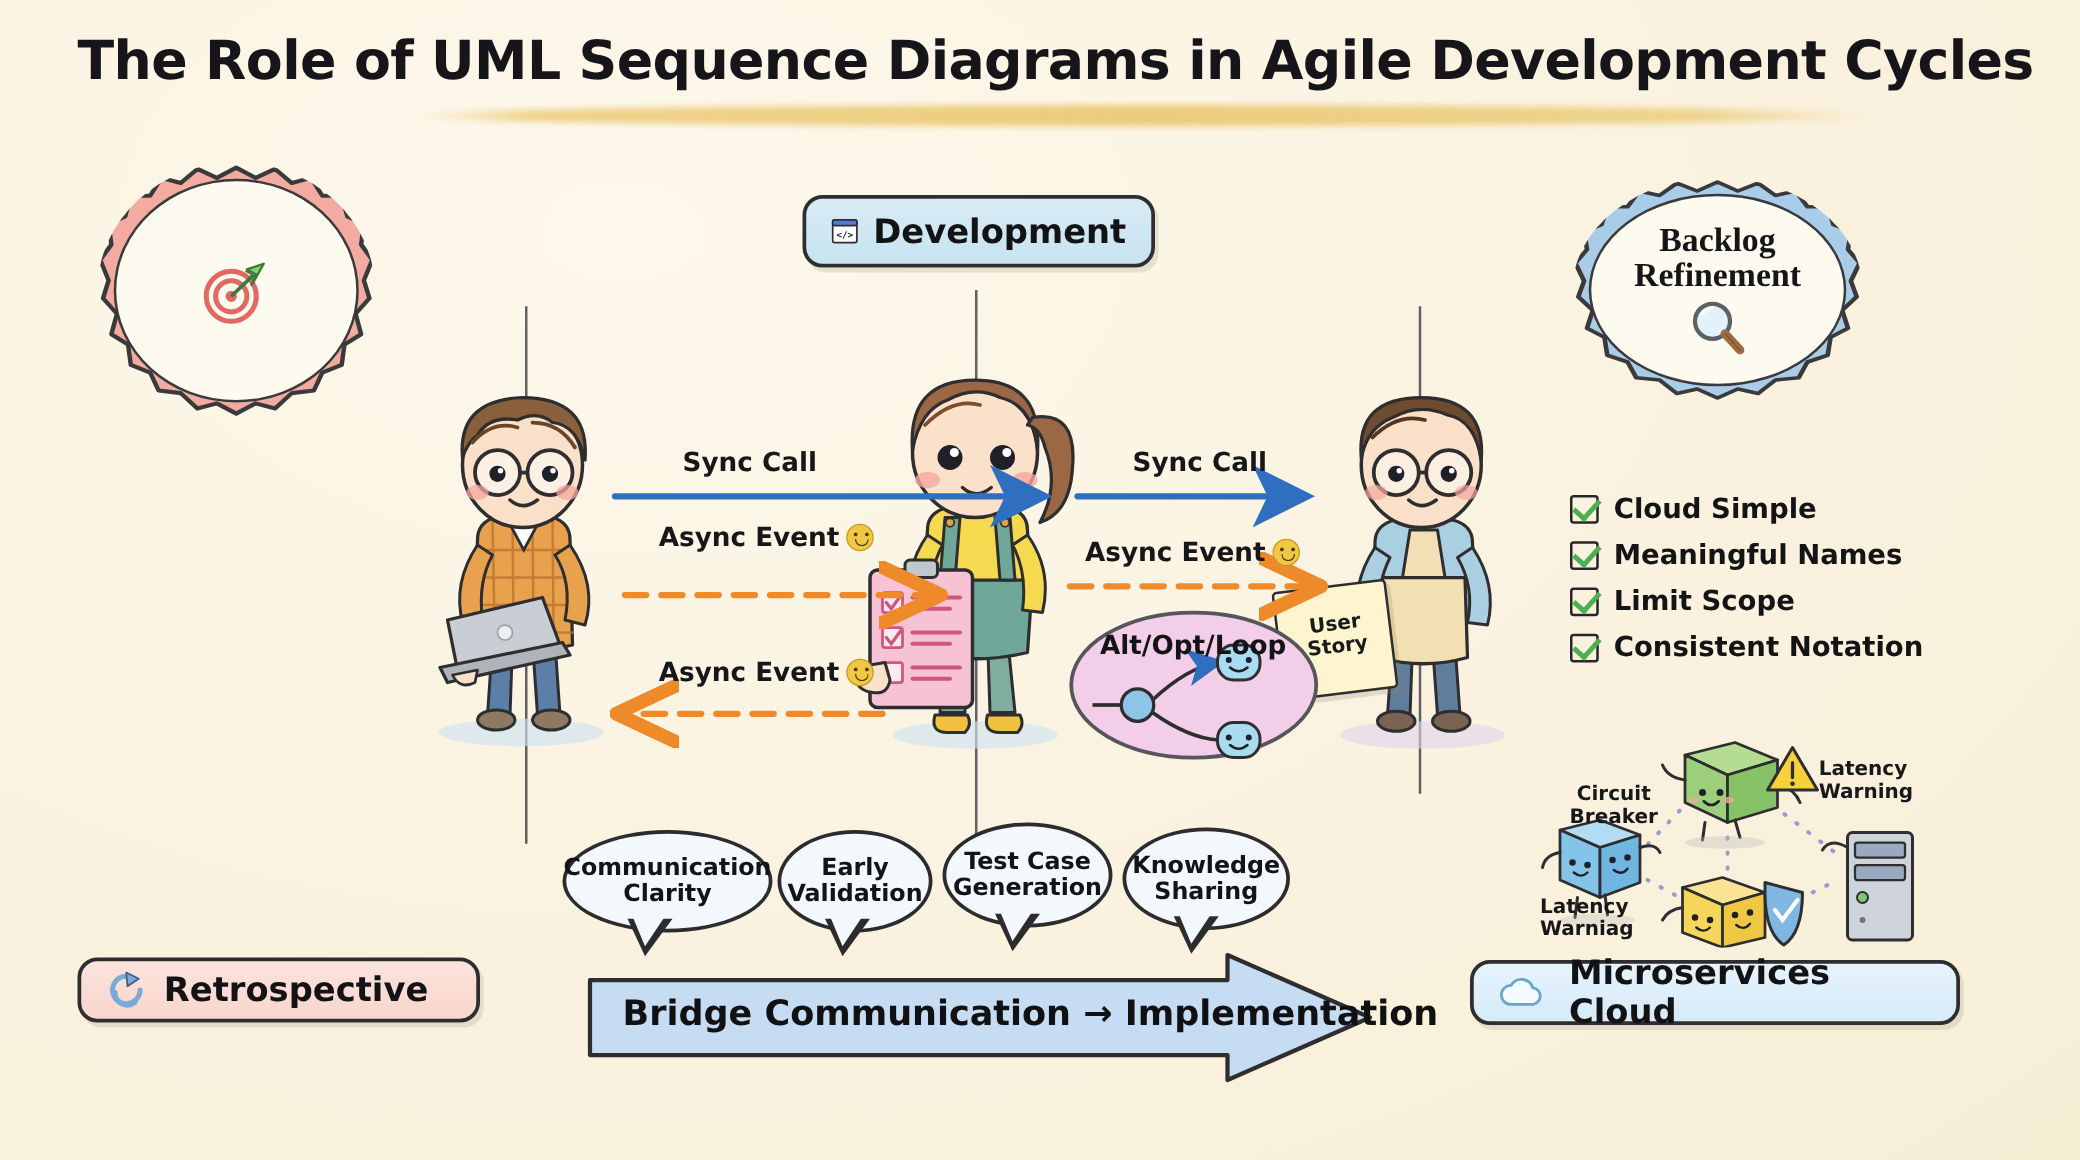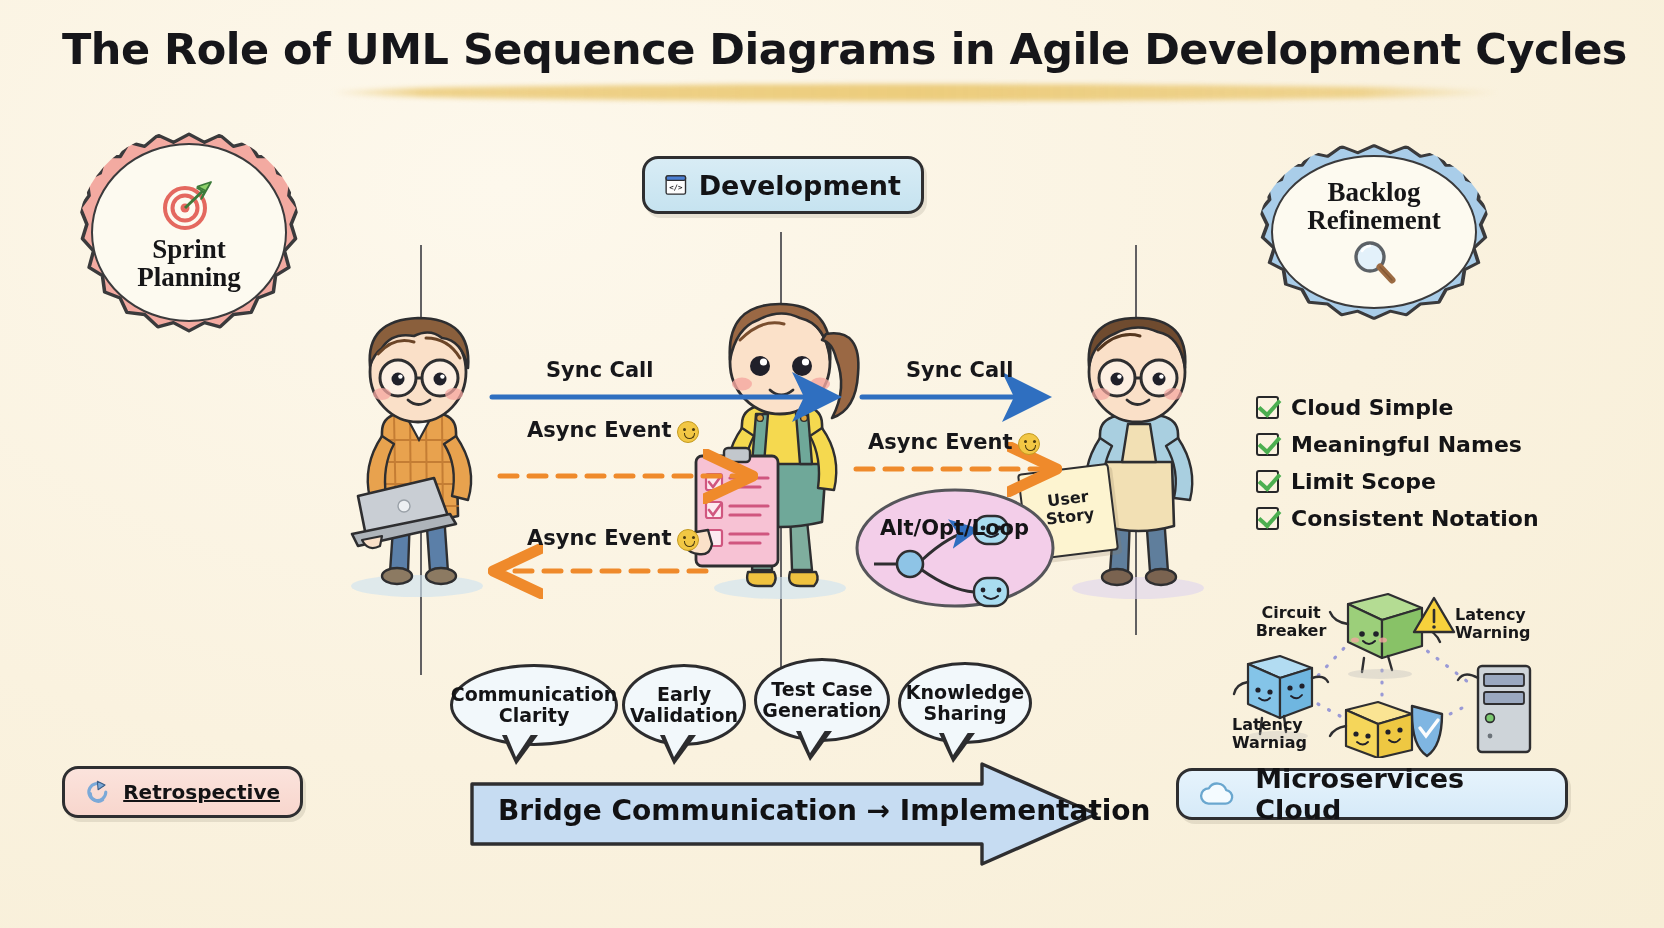--- a/index.html
+++ b/index.html
@@ -83,21 +83,21 @@
     color: #131315;
     box-shadow: 3px 4px 0 rgba(120,110,95,.16);
   }
   
   .msg-label {
     position: absolute;
     font-weight: bold;
     font-size: 21px;
     color: #17171a;
     white-space: nowrap;
-    display: flex; align-items: flex-end; gap: 6px;
+    display: flex; align-items: flex-start; gap: 6px;
   }
   .emoji-smiley {
     display: inline-block;
     width: 22px; height: 22px; border-radius: 50%;
     background: #f2c744;
     border: 1.5px solid #c49a1f;
     position: relative; top: 1px;
   }
   .emoji-smiley::before {
     content: ""; position: absolute;
@@ -207,22 +207,20 @@
     </svg>
     <div class="inner">
       <svg width="60" height="56" viewBox="0 0 60 56" style="margin-top:4px;">
         <circle cx="26" cy="30" r="20" fill="#fdfaf0" stroke="#e4685f" stroke-width="4"></circle>
         <circle cx="26" cy="30" r="12.5" fill="#fdfaf0" stroke="#e4685f" stroke-width="4"></circle>
         <circle cx="26" cy="30" r="4.5" fill="#e4685f"></circle>
         <line x1="26" y1="30" x2="49" y2="8" stroke="#3c7a3a" stroke-width="3"></line>
         <path d="M49,8 L38,10 L45,14 L42,21 Z" fill="#8ed06a" stroke="#3c7a3a" stroke-width="1.6" stroke-linejoin="round" transform="rotate(0 46 12)"></path>
         <path d="M52,4 L38.5,8.5 L46,12.5 L43,20 Z" fill="#8ed06a" stroke="#3c7a3a" stroke-width="1.8" stroke-linejoin="round"></path>
       </svg>
-      <div class="label" style="font-size:27px; white-space:pre-line; margin-top:2px;">Sprint
-Planning</div>
     </div>
   </div>
 
   <div class="badge" style="left:1258px; top:142px; width:232px; height:180px;">
     <svg class="scallop" viewBox="0 0 100 100" preserveAspectRatio="none" style="position:absolute;inset:0;width:100%;height:100%;">
       <path d="M50,2 L57,6 L64,2.5 L70,8 L77,6 L81,13 L88,13 L90,21 L96,24 L95,32
                L99,38 L96,46 L98,53 L93,59 L95,67 L89,71 L88,79 L81,82 L78,89
                L70,90 L64,96 L57,94 L50,98 L43,94 L36,96 L30,90 L22,89 L19,82
                L12,79 L11,71 L5,67 L7,59 L2,53 L4,46 L1,38 L5,32 L4,24 L10,21
                L12,13 L19,13 L23,6 L30,8 L36,2.5 L43,6 Z" fill="#a9cde9" stroke="#3a3a3c" stroke-width="1.6" stroke-linejoin="round"></path>
@@ -449,21 +447,21 @@
     <span>Async Event</span>
     <span class="emoji-smiley"></span>
   </div>
   <div class="msg-label" style="left:906px; top:358px;">
     <span>Sync Call</span>
   </div>
   <div class="msg-label" style="left:868px; top:430px;">
     <span>Async Event</span>
     <span class="emoji-smiley"></span>
   </div>
-  <div class="altloop-text" style="left:880px; top:516px;">Alt/Opt/Loop</div>
+  <div class="altloop-text" style="left:880px; top:504px;">Alt/Opt/Loop</div>
 
   <div class="check-list" style="left:1256px; top:395px;">
     <div class="check-row">
       <span class="check-box"></span>
       <span class="check-text">Cloud Simple</span>
     </div>
     <div class="check-row">
       <span class="check-box"></span>
       <span class="check-text">Meaningful Names</span>
     </div>
@@ -567,29 +565,29 @@
       <path d="M256,100 q-14,-8 -20,2" stroke="#2e2e30" stroke-width="2.4" fill="none" stroke-linecap="round"></path>
     </g>
 
     <g>
       <path d="M212,20 L232,54 L192,54 Z" fill="#f7d13c" stroke="#2e2e30" stroke-width="2.4" stroke-linejoin="round"></path>
       <line x1="212" y1="32" x2="212" y2="44" stroke="#2e2e30" stroke-width="2.6" stroke-linecap="round"></line>
       <circle cx="212" cy="49" r="1.8" fill="#2e2e30"></circle>
     </g>
   </svg>
 
-  <div class="ms-label" style="left:1236px; top:604px; width:110px;">Circuit
+  <div class="ms-label" style="left:1236px; top:626px; width:110px;">Circuit
 Breaker</div>
   <div class="ms-label" style="left:1455px; top:606px; width:100px; text-align:left;">Latency
 Warning</div>
   <div class="ms-label" style="left:1232px; top:716px; width:100px; text-align:left;">Latency
 Warniag</div>
 
-  <div class="pill" style="left:62px; top:766px; width:241px; height:52px;
-              background:linear-gradient(180deg,#fbe3dc,#f8d6cd); font-size:20px;text-decoration:underline;">
+  <div class="pill" style="left:62px; top:766px; width:322px; height:52px;
+              background:linear-gradient(180deg,#fbe3dc,#f8d6cd); font-size:27px;">
     <svg width="34" height="32" viewBox="0 0 34 32">
       <path d="M27,16 a11,11 0 1 1 -4,-8.5" fill="none" stroke="#7ba9d8" stroke-width="4" stroke-linecap="round"></path>
       <path d="M16,2 L26,7 L17,13 Z" fill="#7ba9d8" stroke="#3d5f88" stroke-width="1.4" stroke-linejoin="round"></path>
       <path d="M7,18 a10,10 0 0 0 16,8" fill="none" stroke="#7ba9d8" stroke-width="4" stroke-linecap="round"></path>
     </svg>
     <span>Retrospective</span>
   </div>
 
   <svg style="position:absolute; left:466px; top:758px; width:636px; height:112px;" viewBox="0 0 636 112">
     <path d="M6,26 L516,26 L516,6 L630,56 L516,106 L516,86 L6,86 Z" fill="#c6dcf2" stroke="#2e2e30" stroke-width="3.4" stroke-linejoin="round"></path>

